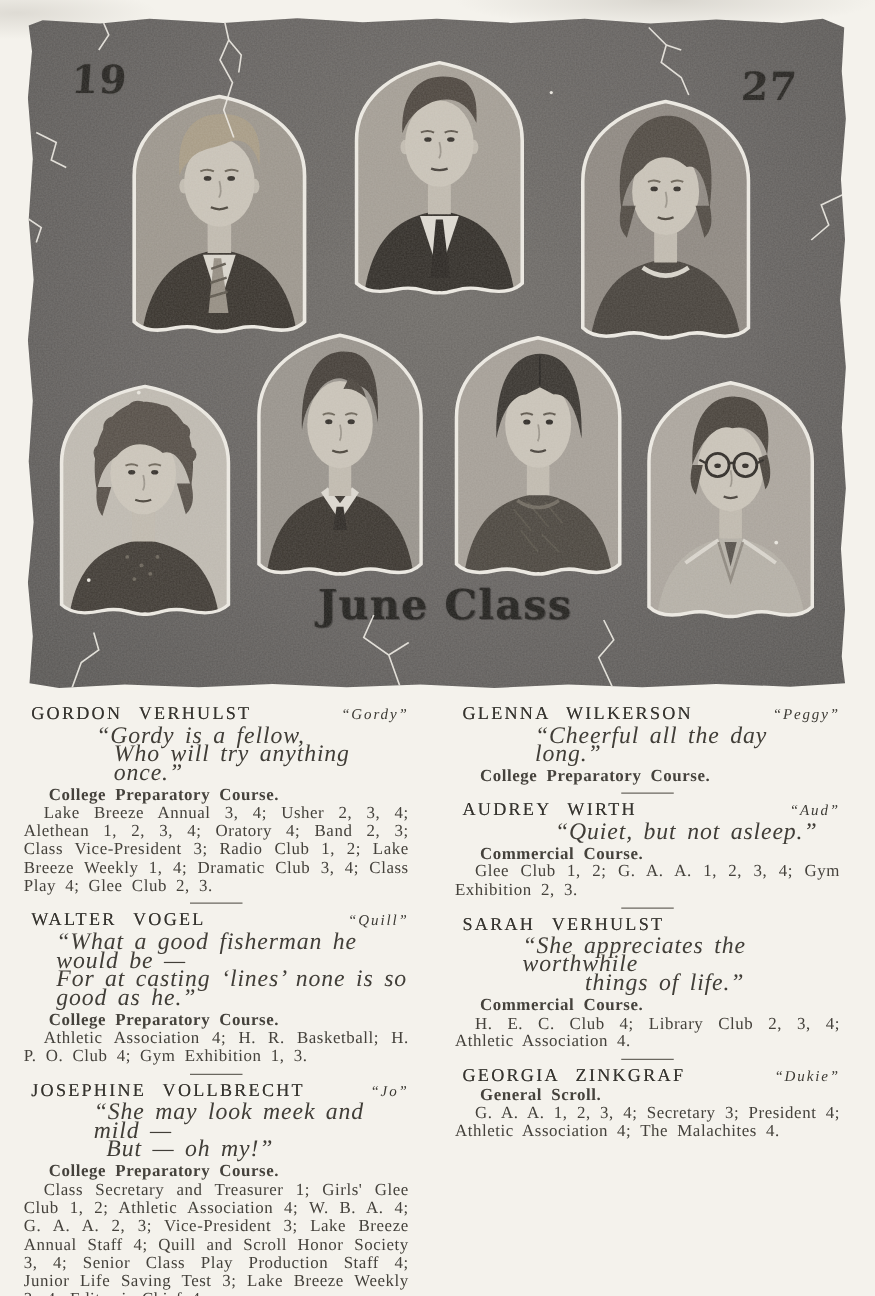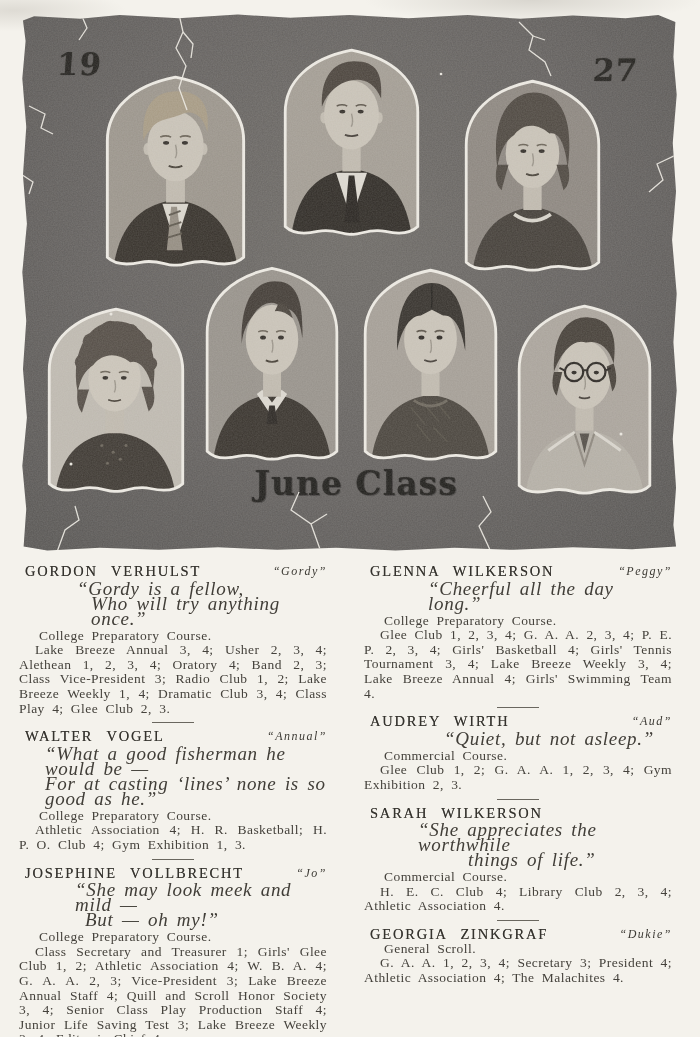--- a/index.html
+++ b/index.html
@@ -46,21 +46,21 @@
   .entry-head{display:flex;justify-content:space-between;align-items:flex-start;}
   .name{
     font-size:14.5px;letter-spacing:1.8px;word-spacing:8px;color:#35332e;
     margin-left:6px;white-space:nowrap;text-shadow:0 0 .5px rgba(53,51,46,.7);
   }
   .nick{font-style:italic;font-size:12px;letter-spacing:1.5px;color:#3c3a34;white-space:nowrap;}
   .quote{
     font-style:italic;font-size:19px;line-height:15px;margin:2px 0 3px;
     letter-spacing:0.7px;word-spacing:3px;color:#413e38;
   }
-  .course{margin:0;text-indent:20px;}
+  .course{margin:0;text-indent:20px;font-weight:bold;}
   .acts{margin:0;text-align:justify;text-indent:16px;}
   .rule{width:42px;border-top:1.6px solid #6a675f;margin:6px auto;}
   .e0 .ql0{padding-left:58px}.e0 .ql1{padding-left:72px}
   .e1 .ql0,.e1 .ql1{padding-left:26px}
   .e2 .ql0{padding-left:56px}.e2 .ql1{padding-left:66px}
   .e3 .ql0{padding-left:64px}
   .e4 .ql0{padding-left:80px}
   .e5 .ql0{padding-left:54px}.e5 .ql1{padding-left:104px}
   .e6 .quote{text-indent:20px;padding:0 4px;text-align:justify;}
 </style>
@@ -318,21 +318,21 @@
         </div>
         <p class="course">College Preparatory Course.</p>
         <p class="acts">Lake Breeze Annual 3, 4; Usher 2, 3, 4; Alethean 1, 2, 3, 4; Oratory 4; Band 2, 3; Class Vice-President 3; Radio Club 1, 2; Lake Breeze Weekly 1, 4; Dramatic Club 3, 4; Class Play 4; Glee Club 2, 3.</p>
       </article>
 
       <div class="rule"></div>
 
       <article class="entry e1">
         <div class="entry-head">
           <span class="name">WALTER VOGEL</span>
-          <span class="nick">“Annual”</span>
+          <span class="nick">“Quill”</span>
         </div>
         <div class="quote">
           <div class="ql0">“What a good fisherman he would be —</div>
           <div class="ql1">For at casting ‘lines’ none is so good as he.”</div>
         </div>
         <p class="course">College Preparatory Course.</p>
         <p class="acts">Athletic Association 4; H. R. Basketball; H. P. O. Club 4; Gym Exhibition 1, 3.</p>
       </article>
 
       <div class="rule"></div>
@@ -356,42 +356,41 @@
 
       <article class="entry e3">
         <div class="entry-head">
           <span class="name">GLENNA WILKERSON</span>
           <span class="nick">“Peggy”</span>
         </div>
         <div class="quote">
           <div class="ql0">“Cheerful all the day long.”</div>
         </div>
         <p class="course">College Preparatory Course.</p>
-        <p class="acts">Glee Club 1, 2, 3, 4; G. A. A. 2, 3, 4; P. E. P. 2, 3, 4; Girls' Basketball 4; Girls' Tennis Tournament 3, 4; Lake Breeze Weekly 3, 4; Lake Breeze Annual 4; Girls' Swimming Team 4.</p>
       </article>
 
       <div class="rule"></div>
 
       <article class="entry e4">
         <div class="entry-head">
           <span class="name">AUDREY WIRTH</span>
           <span class="nick">“Aud”</span>
         </div>
         <div class="quote">
           <div class="ql0">“Quiet, but not asleep.”</div>
         </div>
         <p class="course">Commercial Course.</p>
         <p class="acts">Glee Club 1, 2; G. A. A. 1, 2, 3, 4; Gym Exhibition 2, 3.</p>
       </article>
 
       <div class="rule"></div>
 
       <article class="entry e5">
         <div class="entry-head">
-          <span class="name">SARAH WILKERSON</span>
+          <span class="name">SARAH VERHULST</span>
           <span class="nick"></span>
         </div>
         <div class="quote">
           <div class="ql0">“She appreciates the worthwhile</div>
           <div class="ql1">things of life.”</div>
         </div>
         <p class="course">Commercial Course.</p>
         <p class="acts">H. E. C. Club 4; Library Club 2, 3, 4; Athletic Association 4.</p>
       </article>
 

